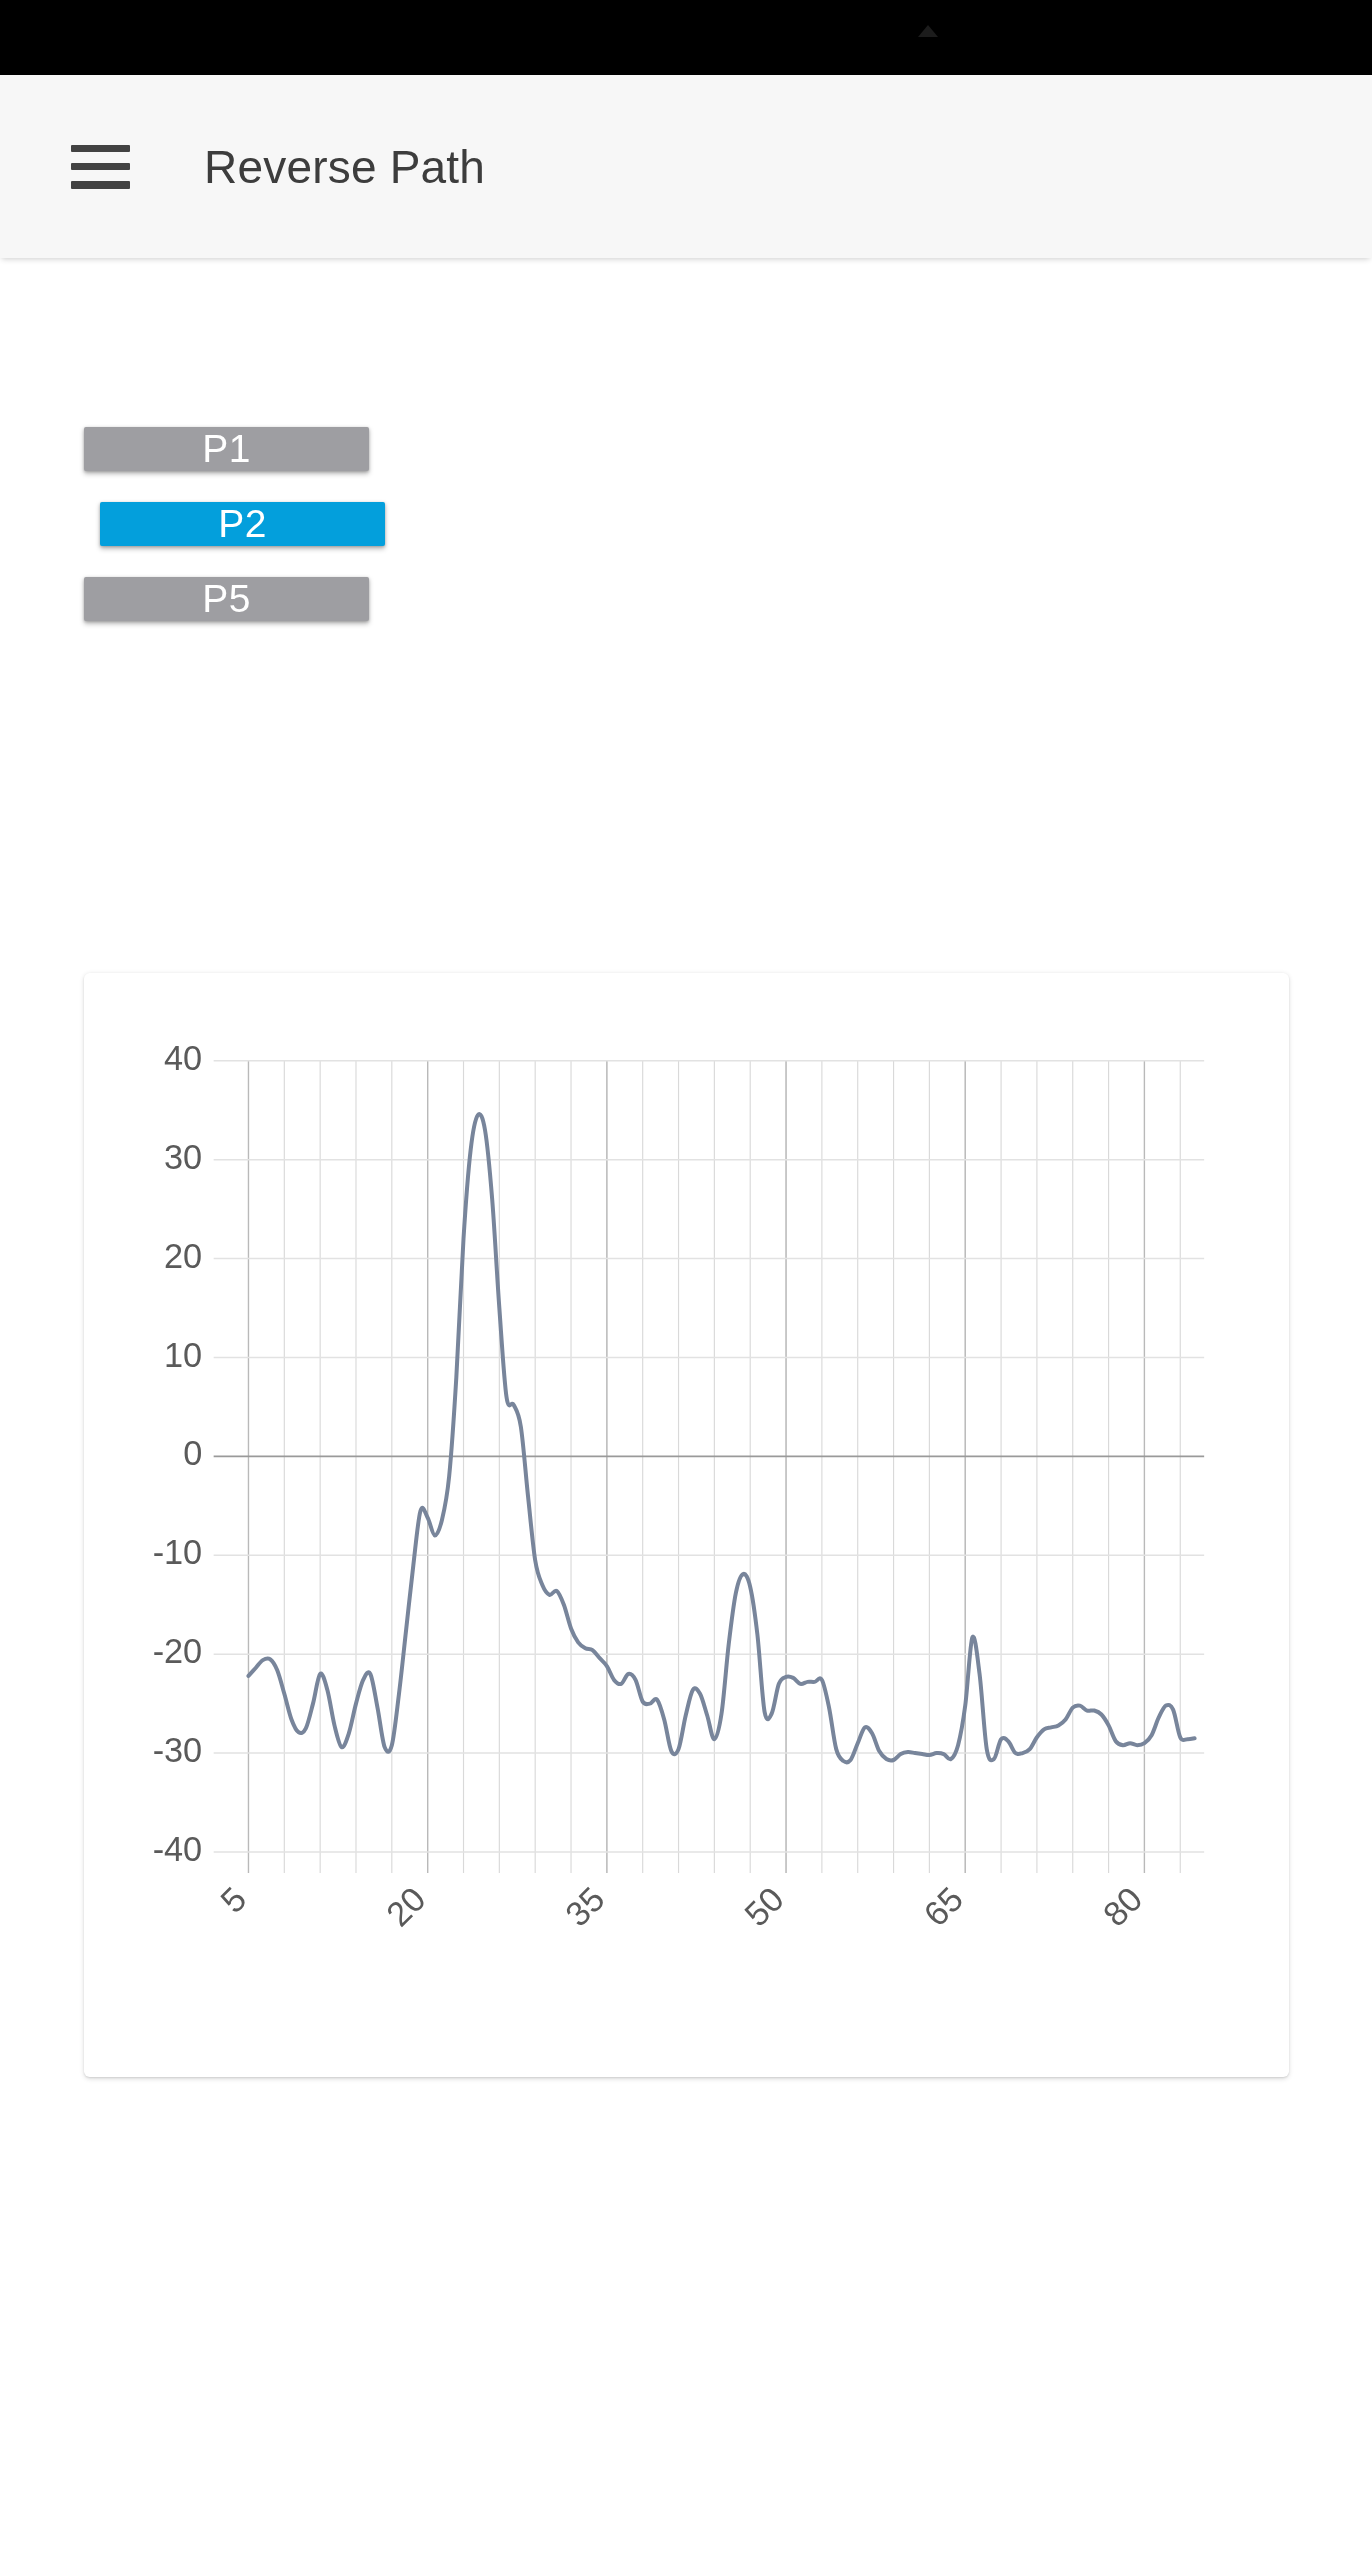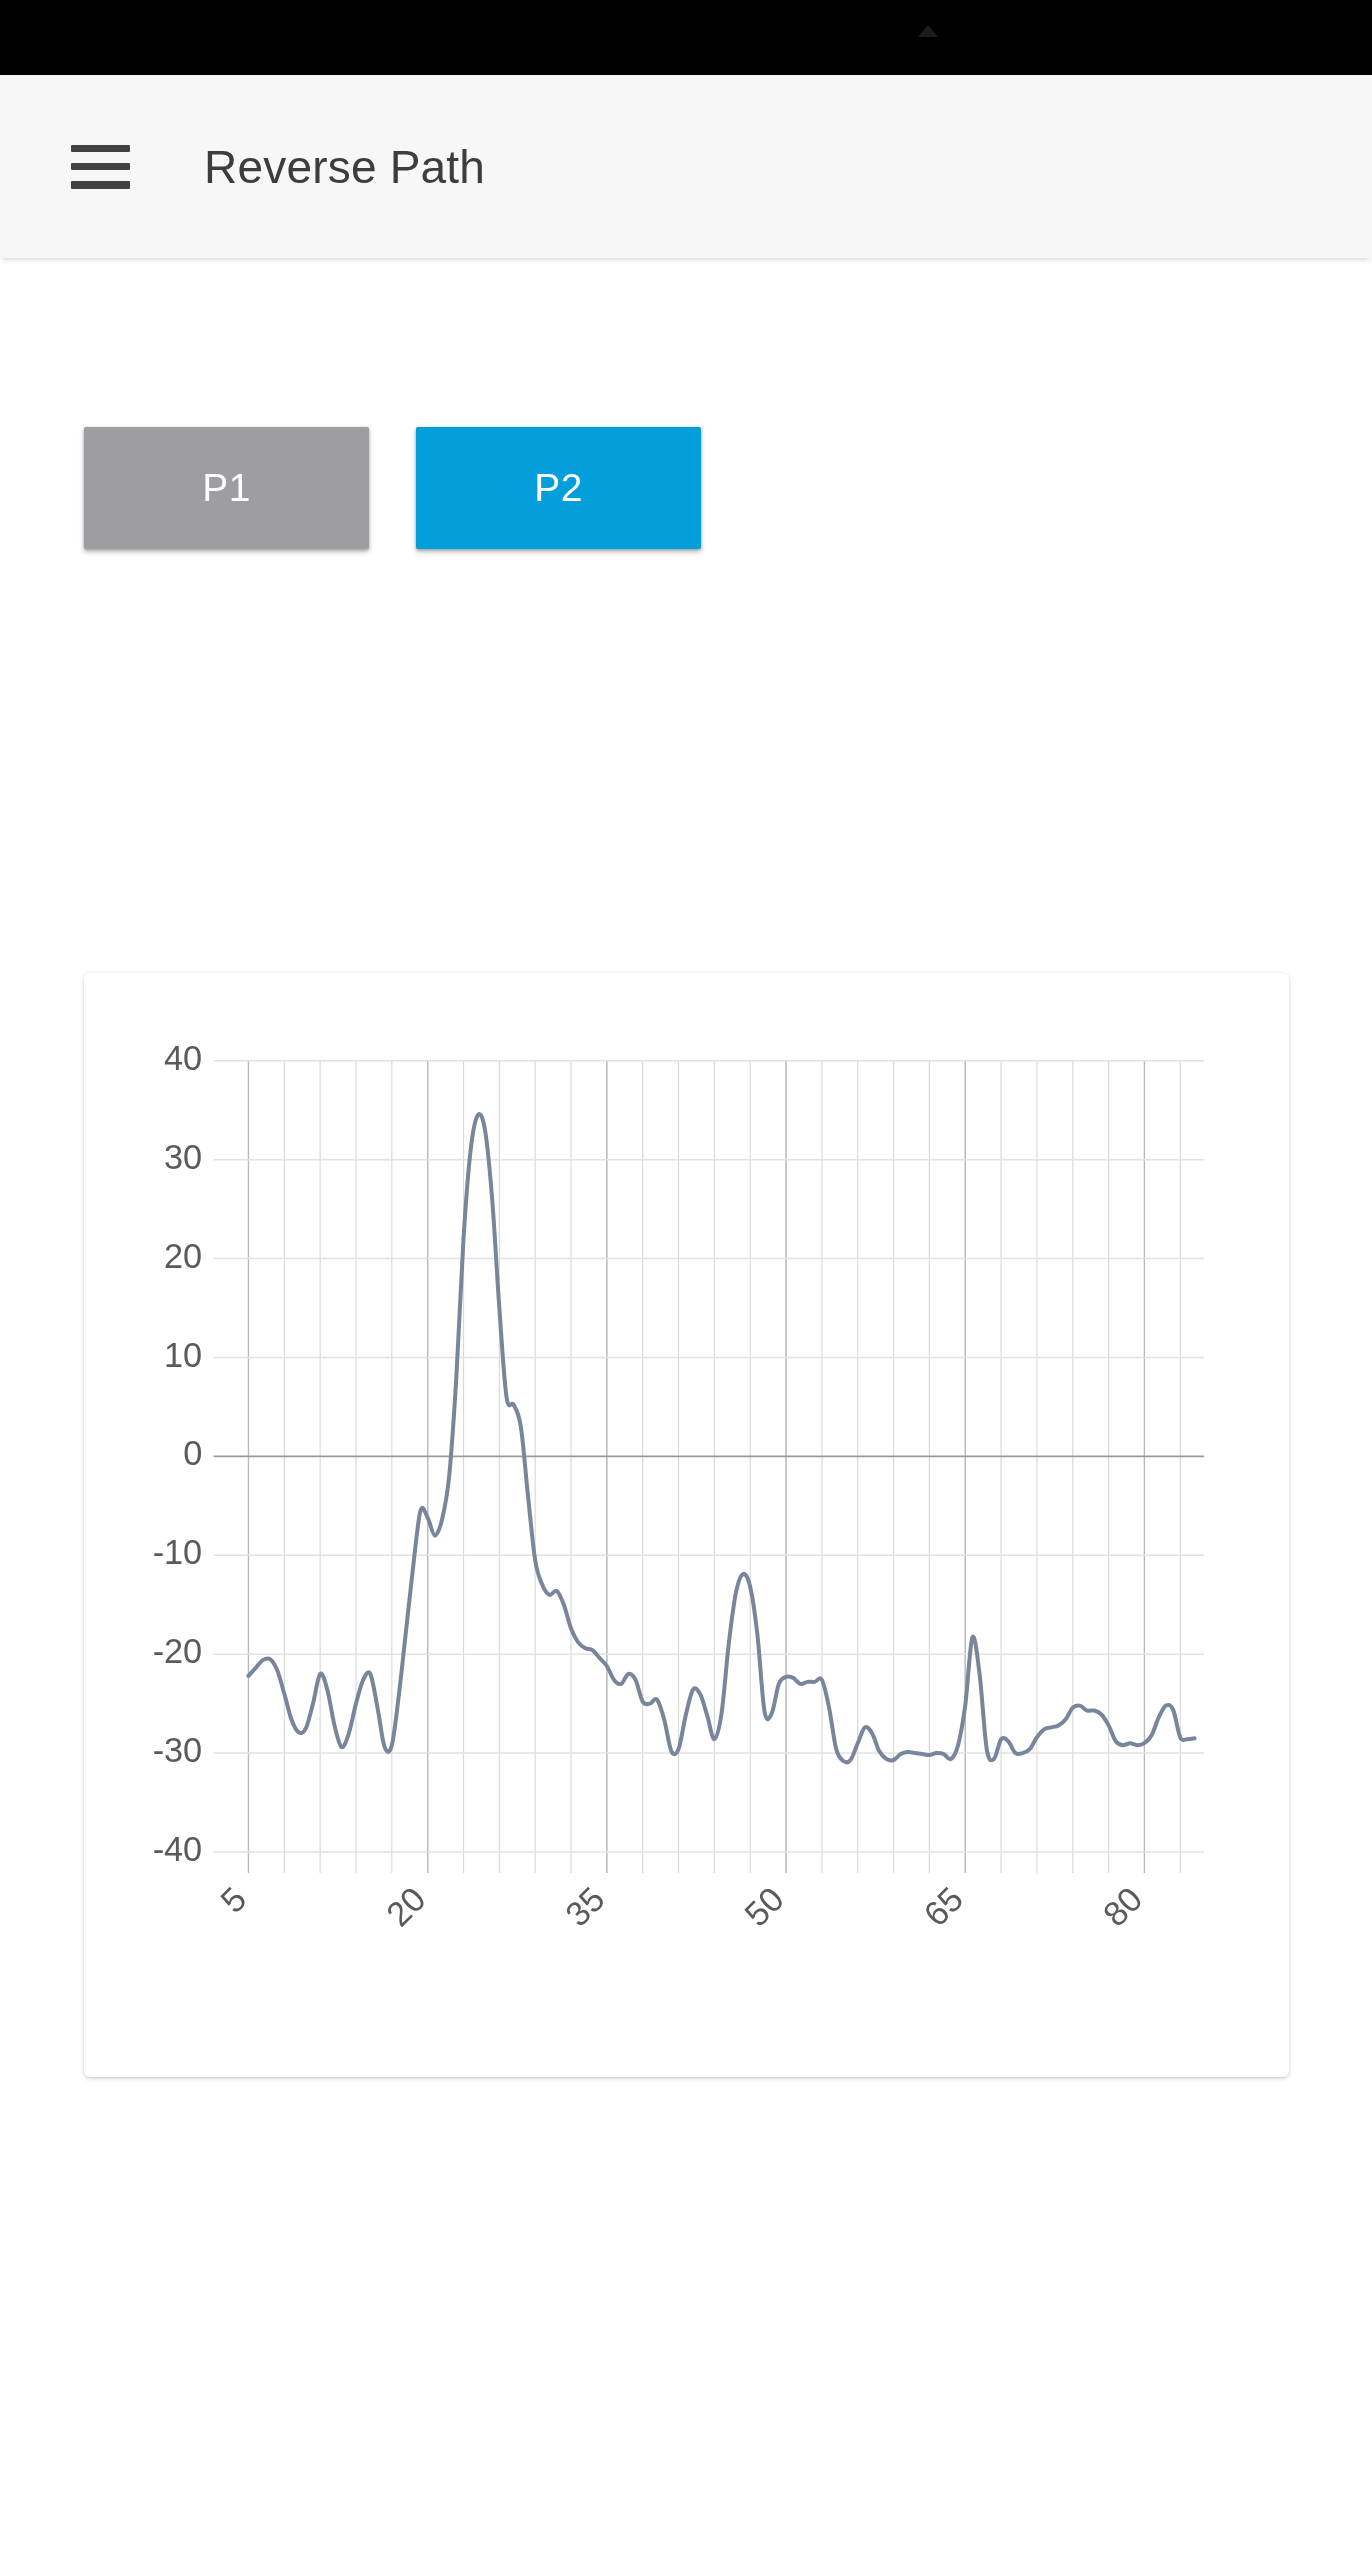--- a/index.html
+++ b/index.html
@@ -57,20 +57,21 @@
     background:#ffffff;
   }
 
   
   .btnrow{
     position:absolute;
     left:84px; top:169px;
     width:1205px; height:124px;
     display:flex;
     gap:31px;
+    flex-direction:column;
   }
   .pbtn{
     width:285px; height:122px;
     background:#9e9ea2;
     color:#ffffff;
     font-size:39px; font-weight:400;
     display:flex; align-items:center; justify-content:center;
     border:none; border-radius:1.9px;
     box-shadow:0 2.9px 4.8px rgba(0,0,0,.26), 0 1px 2.9px rgba(0,0,0,.20);
     cursor:pointer;
@@ -121,20 +122,21 @@
     <span></span>
   </div>
   <div class="appbar-title">Reverse Path</div>
 </div>
 
 <div class="page" style="height:2318px;">
 
   <div class="btnrow">
     <button class="pbtn">P1</button>
     <button class="pbtn active">P2</button>
+    <button class="pbtn">P5</button>
   </div>
 
   <div class="chartcard">
     <svg class="chartsvg" viewBox="0 0 1264 1158">
       <g id="grid-minor-x">
           <line x1="172.53086419753086" y1="92" x2="172.53086419753086" y2="944" class="gridminor"></line>
           <line x1="210.12345679012344" y1="92" x2="210.12345679012344" y2="944" class="gridminor"></line>
           <line x1="247.71604938271605" y1="92" x2="247.71604938271605" y2="944" class="gridminor"></line>
           <line x1="285.30864197530866" y1="92" x2="285.30864197530866" y2="944" class="gridminor"></line>
           <line x1="322.9012345679012" y1="92" x2="322.9012345679012" y2="944" class="gridminor"></line>

